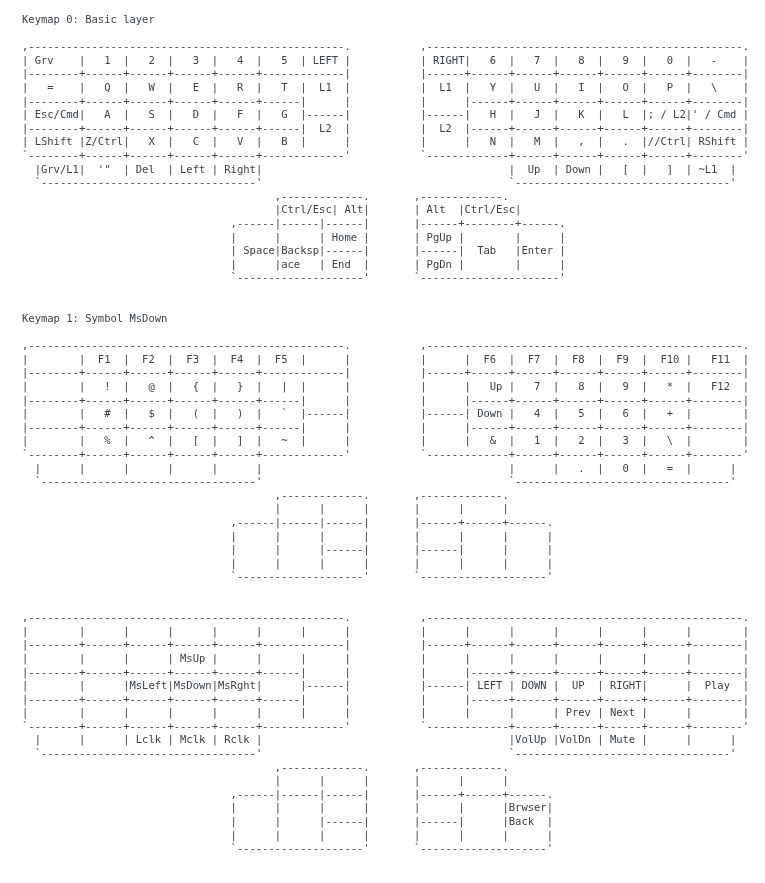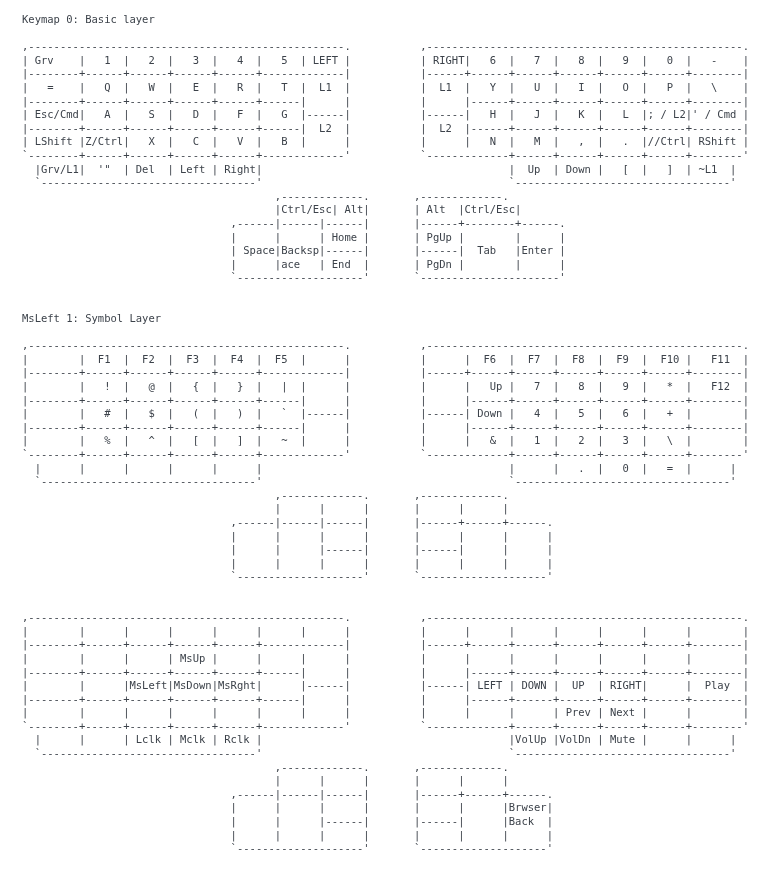--- a/index.html
+++ b/index.html
@@ -52,21 +52,21 @@
                                         ,-------------.       ,-------------.
                                         |Ctrl/Esc| Alt|       | Alt  |Ctrl/Esc|
                                  ,------|------|------|       |------+--------+------.
                                  |      |      | Home |       | PgUp |        |      |
                                  | Space|Backsp|------|       |------|  Tab   |Enter |
                                  |      |ace   | End  |       | PgDn |        |      |
                                  `--------------------'       `----------------------'</pre>
   </section>
 
   <section class="keymap">
-    <div class="km-title">MsLeft 1: Symbol Layer</div>
+    <div class="km-title">Keymap 1: Symbol MsDown</div>
     <pre class="km-art">,--------------------------------------------------.           ,--------------------------------------------------.
 |        |  F1  |  F2  |  F3  |  F4  |  F5  |      |           |      |  F6  |  F7  |  F8  |  F9  |  F10 |   F11  |
 |--------+------+------+------+------+-------------|           |------+------+------+------+------+------+--------|
 |        |   !  |   @  |   {  |   }  |   |  |      |           |      |   Up |   7  |   8  |   9  |   *  |   F12  |
 |--------+------+------+------+------+------|      |           |      |------+------+------+------+------+--------|
 |        |   #  |   $  |   (  |   )  |   `  |------|           |------| Down |   4  |   5  |   6  |   +  |        |
 |--------+------+------+------+------+------|      |           |      |------+------+------+------+------+--------|
 |        |   %  |   ^  |   [  |   ]  |   ~  |      |           |      |   &amp;  |   1  |   2  |   3  |   \  |        |
 `--------+------+------+------+------+-------------'           `-------------+------+------+------+------+--------'
   |      |      |      |      |      |                                       |      |   .  |   0  |   =  |      |

